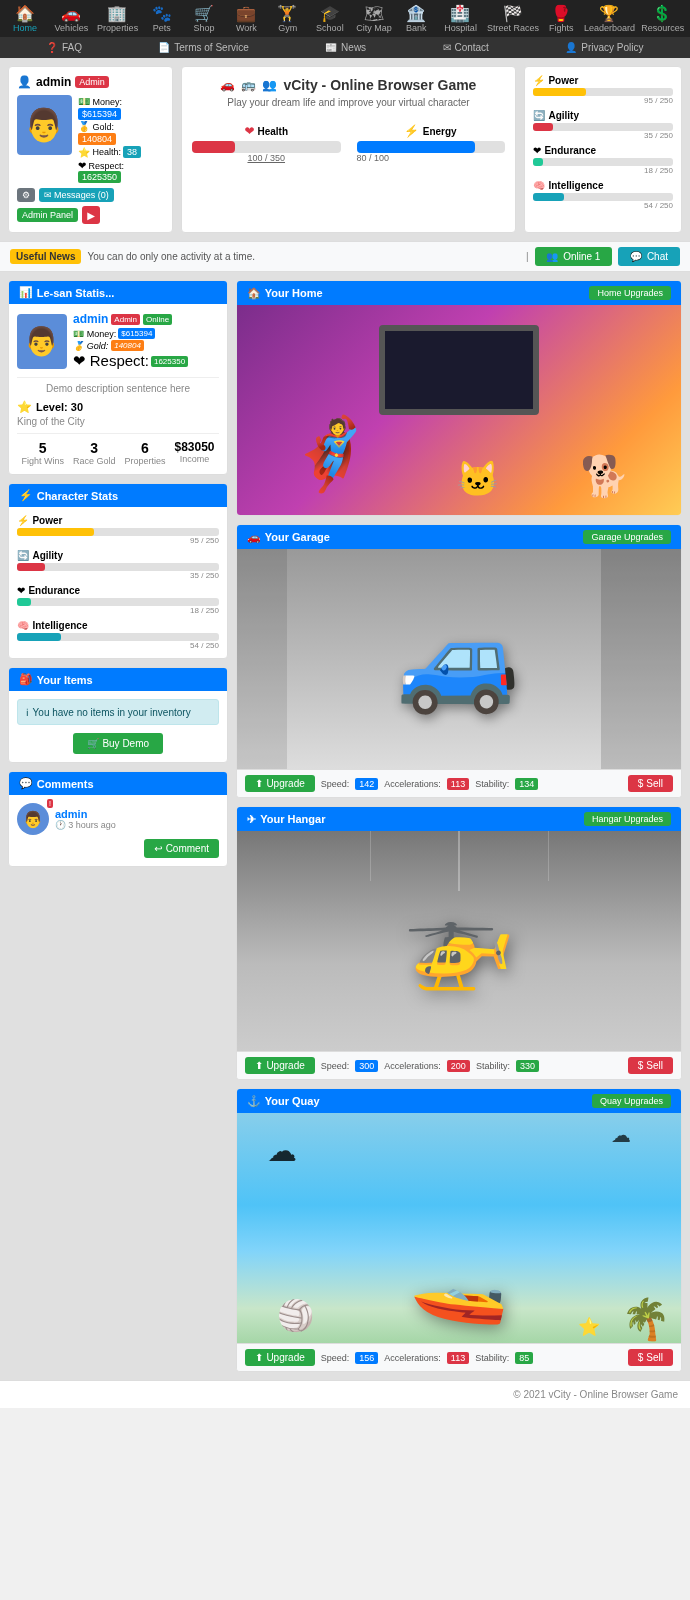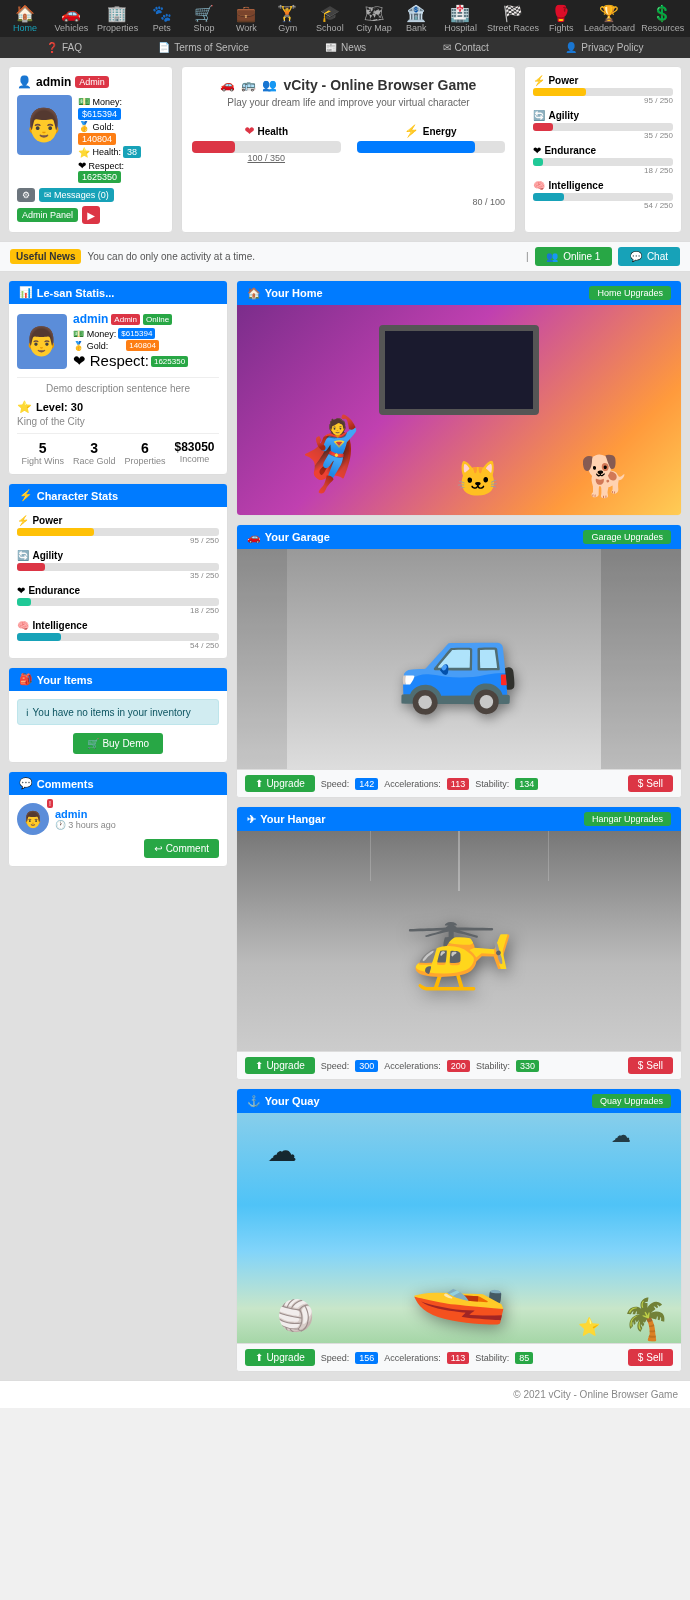--- a/index.html
+++ b/index.html
@@ -155,21 +155,21 @@
         <div style="font-size:9px;color:#666;text-align:center;text-decoration:underline;">100 / 350</div>
       </div>
       <div style="flex:1;max-width:160px;">
         <div style="display:flex;align-items:center;justify-content:center;gap:3px;margin-bottom:3px;">
           <span style="color:#ffc107;">⚡</span>
           <span style="font-size:10px;font-weight:bold;">Energy</span>
         </div>
         <div style="background:#e0e0e0;border-radius:4px;height:12px;width:100%;">
           <div style="background:#007bff;width:80%;height:12px;border-radius:4px;"></div>
         </div>
-        <div style="font-size:9px;color:#666;text-align:right;margin-top:44px;">80 / 100</div>
+        <div style="font-size:9px;color:#666;text-align:left;">80 / 100</div>
       </div>
     </div>
   </div>
 
   <div style="width:158px;background:#fff;border:1px solid #ddd;border-radius:4px;padding:8px;flex-shrink:0;">
     <div style="margin-bottom:5px;">
       <div style="display:flex;align-items:center;gap:3px;margin-bottom:2px;">
         <span style="font-size:10px;">⚡</span>
         <span style="font-size:10px;font-weight:bold;">Power</span>
       </div>
@@ -244,21 +244,21 @@
           <div>
             <div style="display:flex;align-items:center;gap:3px;margin-bottom:2px;">
               <span style="font-weight:bold;font-size:12px;color:#007bff;">admin</span>
               <span style="background:#dc3545;color:#fff;font-size:8px;padding:1px 3px;border-radius:2px;">Admin</span>
               <span style="background:#28a745;color:#fff;font-size:8px;padding:1px 3px;border-radius:2px;">Online</span>
             </div>
             <div style="display:flex;align-items:center;gap:2px;margin:1px 0;">
               <span style="font-size:9px;">💵 Money:</span>
               <span style="background:#007bff;color:#fff;font-size:8px;padding:1px 3px;border-radius:2px;">$615394</span>
             </div>
-            <div style="display:flex;align-items:center;gap:18px;margin:1px 0;">
+            <div style="display:flex;align-items:center;gap:3px;margin:1px 0;font-style:italic;">
               <span style="font-size:9px;">🥇 Gold:</span>
               <span style="background:#fd7e14;color:#fff;font-size:8px;padding:1px 3px;border-radius:2px;">140804</span>
             </div>
             <div style="display:flex;align-items:center;gap:2px;margin:1px 0;">
               <span style="font-size:15px;">❤ Respect:</span>
               <span style="background:#28a745;color:#fff;font-size:8px;padding:1px 3px;border-radius:2px;">1625350</span>
             </div>
           </div>
         </div>
         <div style="font-size:10px;color:#888;margin-bottom:6px;text-align:center;border-top:1px solid #eee;padding-top:5px;">Demo description sentence here</div>

